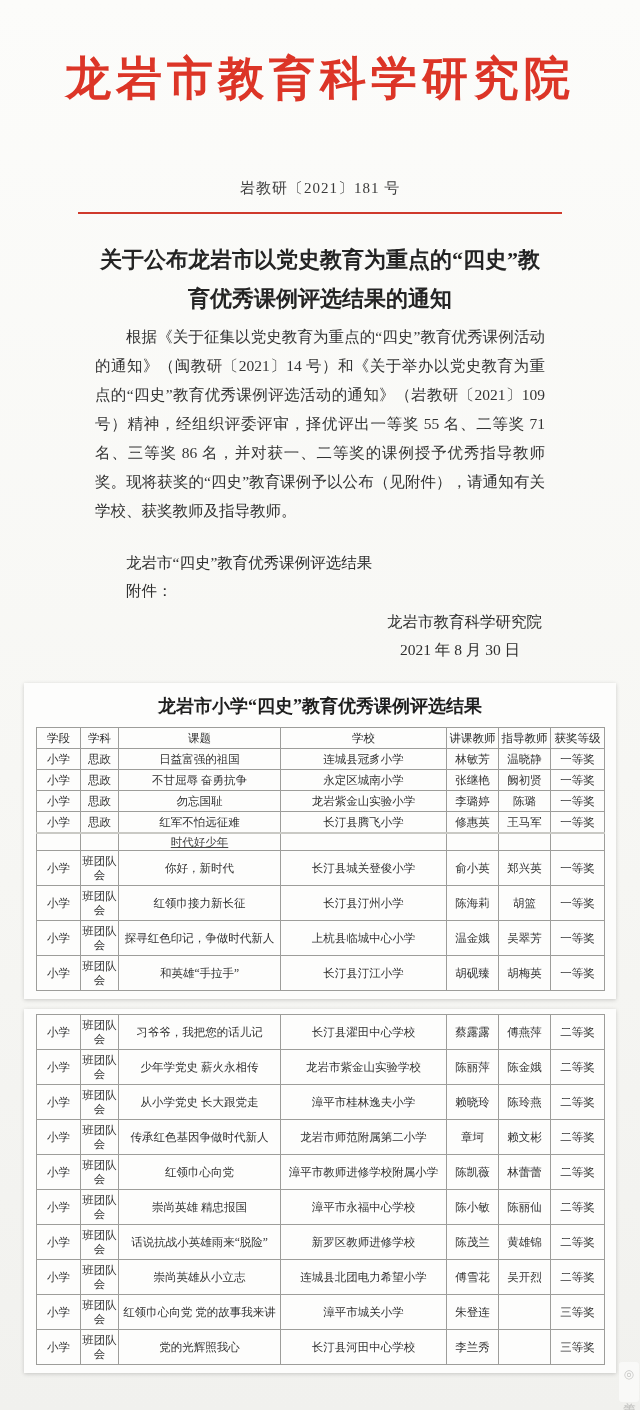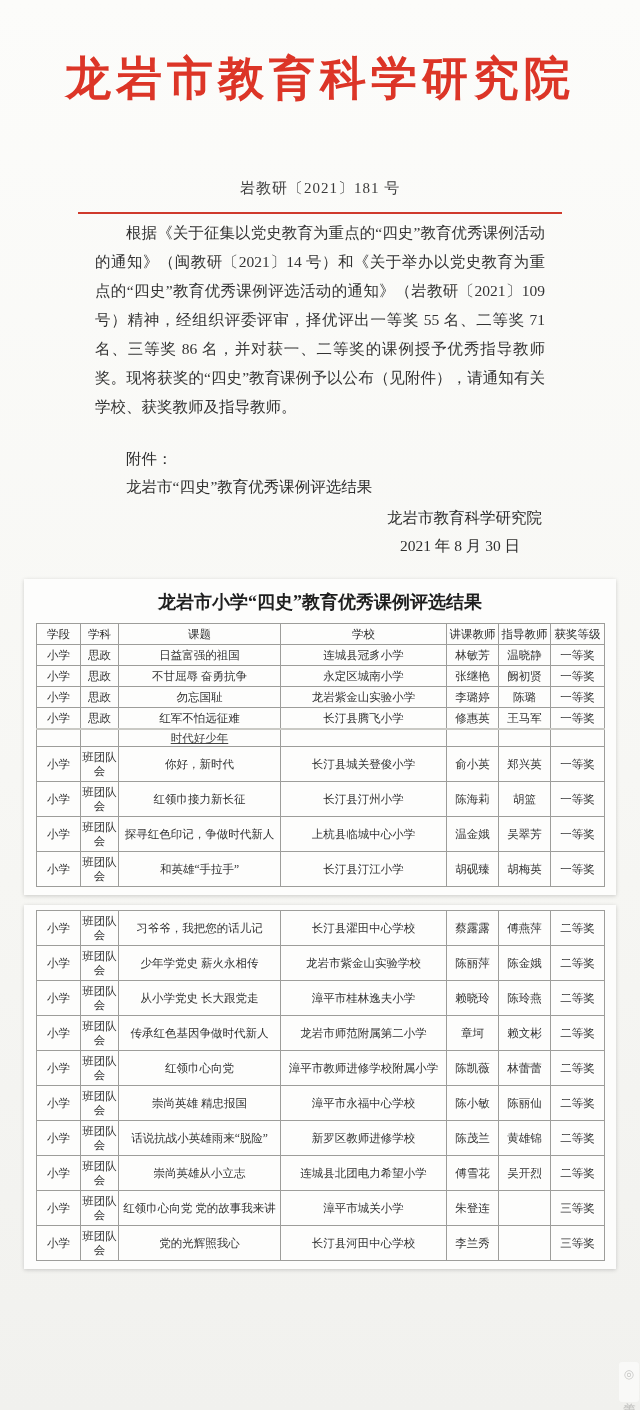--- a/index.html
+++ b/index.html
@@ -144,27 +144,28 @@
 <body>
 
 <div class="page">
 
   <h1 class="inst-title">龙岩市教育科学研究院</h1>
 
   <div class="doc-no">岩教研〔2021〕181 号</div>
 
   <div class="red-line"></div>
 
+  <h2 class="notice-title">关于公布龙岩市以党史教育为重点的“四史”教育优秀课例评选结果的通知</h2>
 
 
   <p class="body-para">根据《关于征集以党史教育为重点的“四史”教育优秀课例活动的通知》（闽教研〔2021〕14 号）和《关于举办以党史教育为重点的“四史”教育优秀课例评选活动的通知》（岩教研〔2021〕109 号）精神，经组织评委评审，择优评出一等奖 55 名、二等奖 71 名、三等奖 86 名，并对获一、二等奖的课例授予优秀指导教师奖。现将获奖的“四史”教育课例予以公布（见附件），请通知有关学校、获奖教师及指导教师。</p>
 
   <div class="attachment">
+    <div>龙岩市“四史”教育优秀课例评选结果</div>
     <div>附件：</div>
-    <div>龙岩市“四史”教育优秀课例评选结果</div>
   </div>
 
   <div class="signature">龙岩市教育科学研究院</div>
   <div class="sign-date">2021 年 8 月 30 日</div>
 
   <div class="table-card">
     <h3 class="table-title">龙岩市小学“四史”教育优秀课例评选结果</h3>
     <table class="results">
       <colgroup>
         <col style="width:44px">

